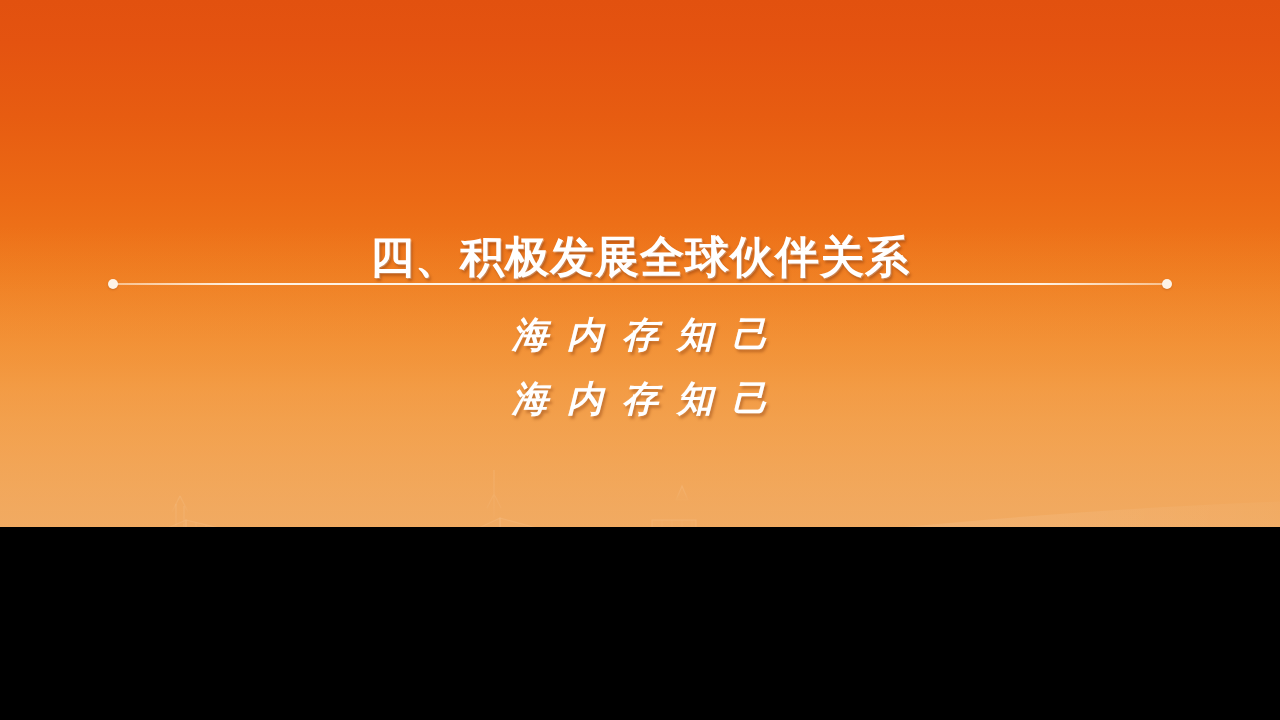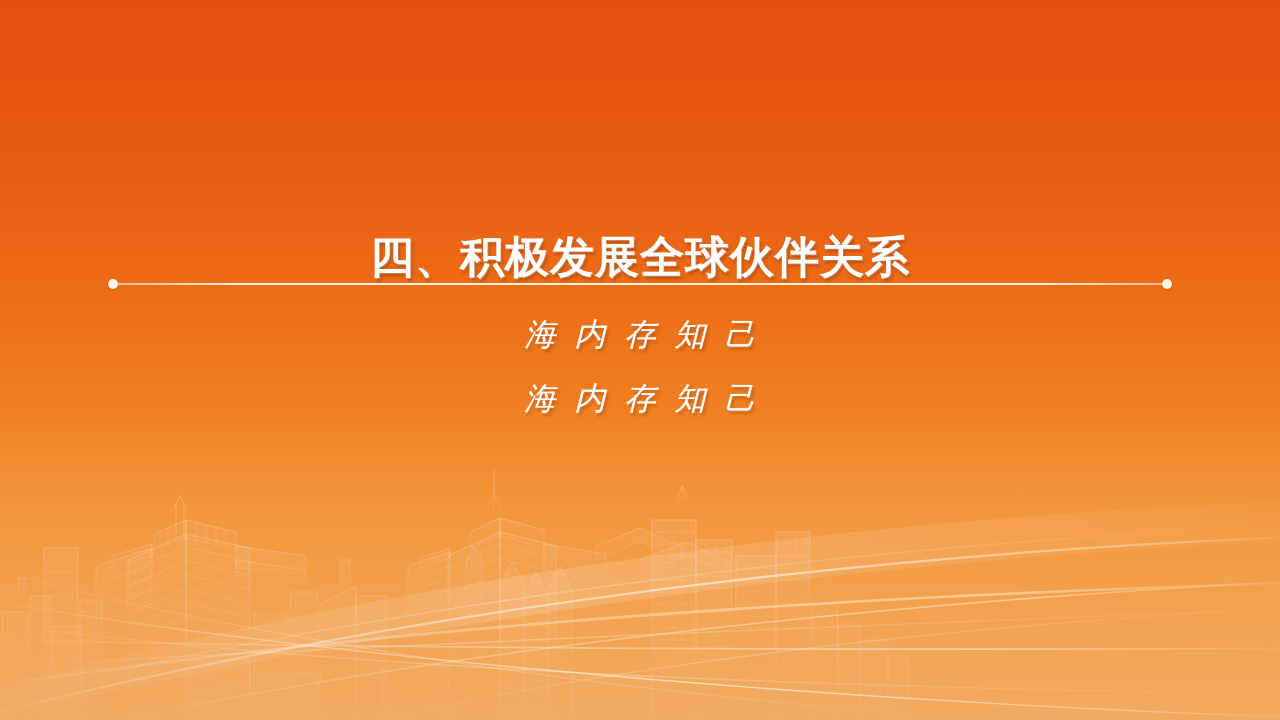--- a/index.html
+++ b/index.html
@@ -8,21 +8,21 @@
     padding: 0;
     background: #000;
   }
   body {
     font-family: "Liberation Sans", "DejaVu Sans", sans-serif;
   }
 
   #slide {
     position: relative;
     width: 1280px;
-    height: 720px;
+    height: 527px;
     overflow: hidden;
     background: linear-gradient(
       to bottom,
       #e2510f 0%,
       #e45310 8%,
       #e75c11 22%,
       #ec6a15 38%,
       #ef7a1d 52%,
       #f28a2c 64%,
       #f3973d 74%,
@@ -115,22 +115,22 @@
 
   .poem {
     position: absolute;
     top: 302px;
     left: 0;
     width: 1280px;
     text-align: center;
   }
   .poem-line {
     font-family: "DejaVu Serif", "Liberation Serif", serif;
-    font-size: 31px;
-    font-weight: 400;
+    font-size: 36px;
+    font-weight: 700;
     font-style: italic;
     color: #ffffff;
     letter-spacing: 19px;
     text-indent: 19px;
     line-height: 64px;
     white-space: nowrap;
     text-shadow:
       2px 3px 3px rgba(125, 50, 10, 0.40),
       0 0 1px rgba(255,255,255,0.6);
   }

